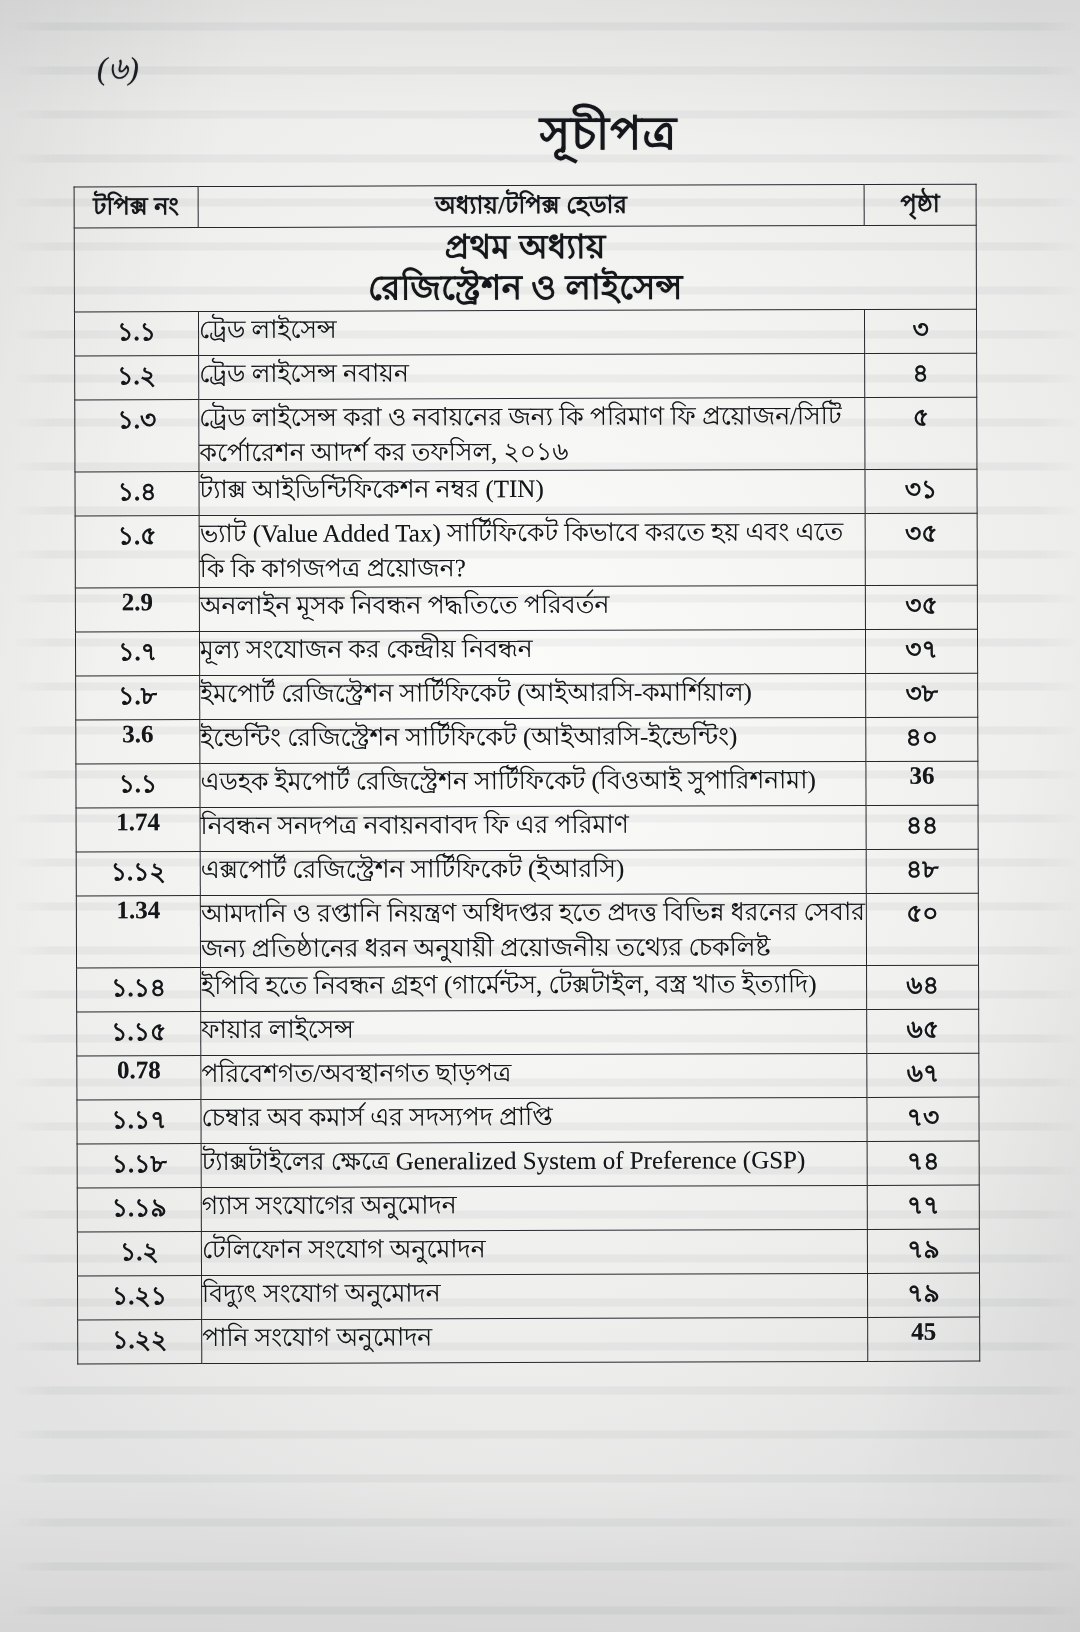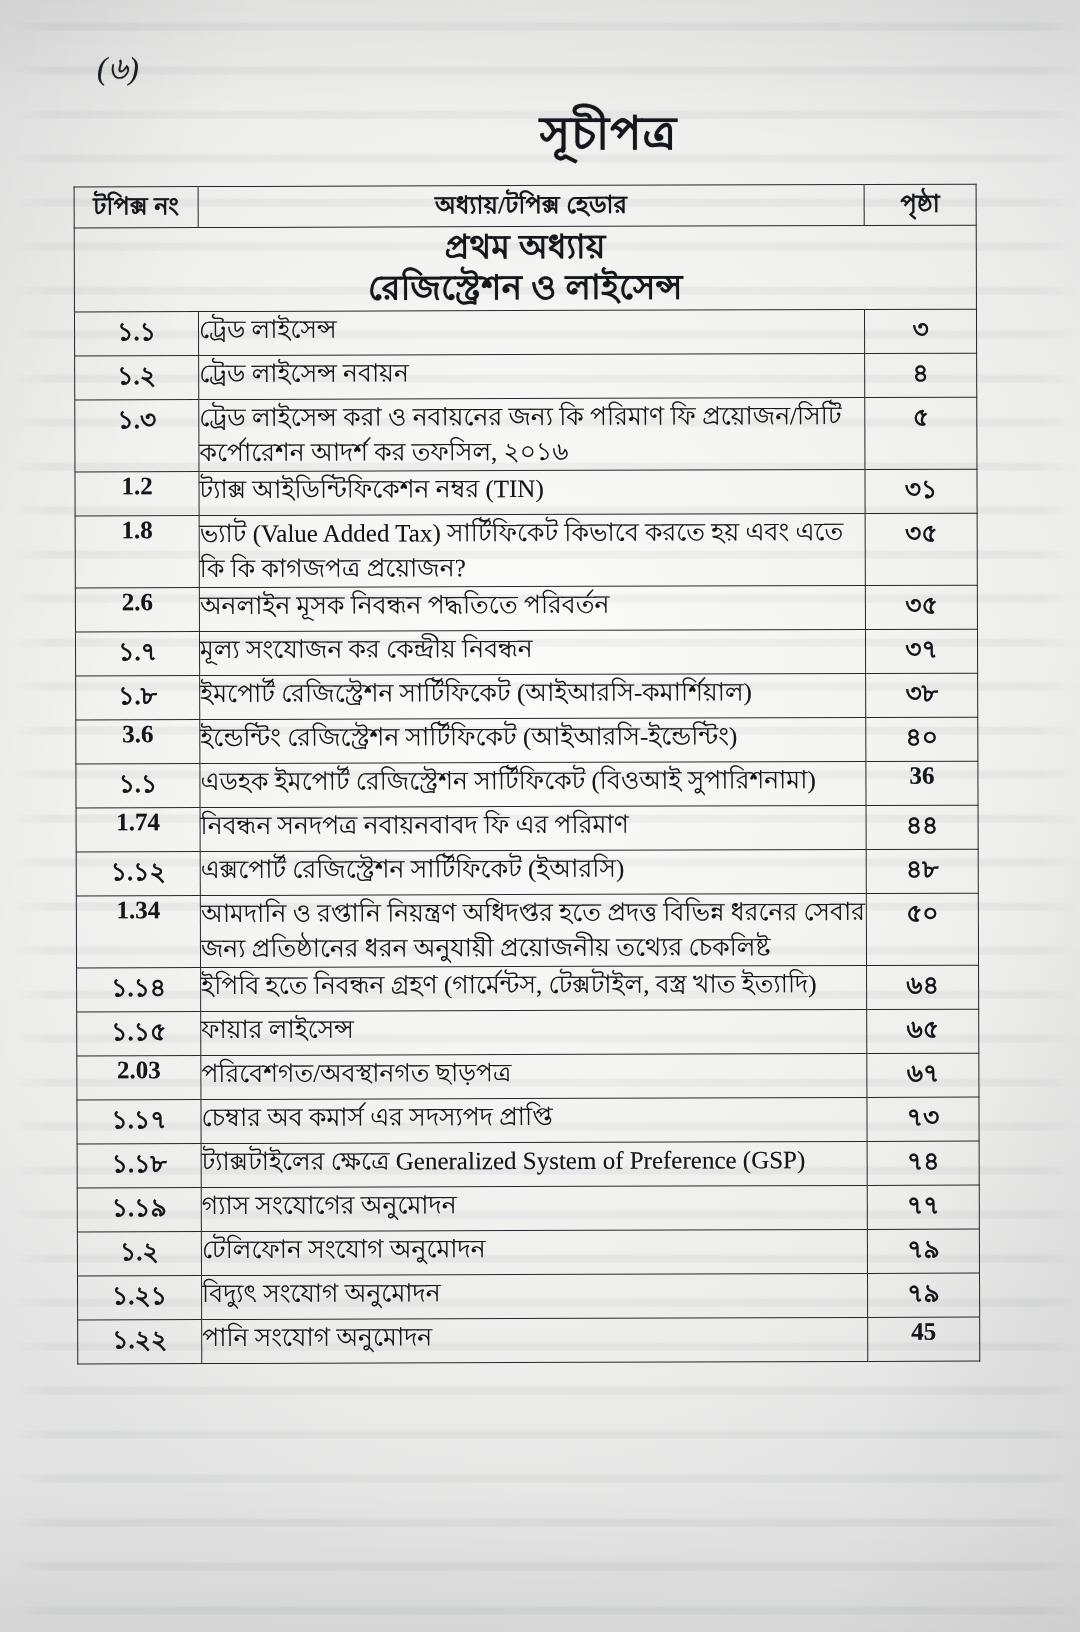--- a/index.html
+++ b/index.html
@@ -210,31 +210,31 @@
             <td class="num">১.২</td>
             <td class="head">ট্রেড লাইসেন্স নবায়ন</td>
             <td class="pageno">৪</td>
           </tr>
           <tr>
             <td class="num">১.৩</td>
             <td class="head">ট্রেড লাইসেন্স করা ও নবায়নের জন্য কি পরিমাণ ফি প্রয়োজন/সিটি কর্পোরেশন আদর্শ কর তফসিল, ২০১৬</td>
             <td class="pageno">৫</td>
           </tr>
           <tr>
-            <td class="num">1.2</td>
+            <td class="num">১.৪</td>
             <td class="head">ট্যাক্স আইডিন্টিফিকেশন নম্বর (TIN)</td>
             <td class="pageno">৩১</td>
           </tr>
           <tr>
-            <td class="num">1.8</td>
+            <td class="num">১.৫</td>
             <td class="head">ভ্যাট (Value Added Tax) সার্টিফিকেট কিভাবে করতে হয় এবং এতে কি কি কাগজপত্র প্রয়োজন?</td>
             <td class="pageno">৩৫</td>
           </tr>
           <tr>
-            <td class="num">2.6</td>
+            <td class="num">2.9</td>
             <td class="head">অনলাইন    মূসক নিবন্ধন পদ্ধতিতে পরিবর্তন</td>
             <td class="pageno">৩৫</td>
           </tr>
           <tr>
             <td class="num">১.৭</td>
             <td class="head">মূল্য সংযোজন কর কেন্দ্রীয় নিবন্ধন</td>
             <td class="pageno">৩৭</td>
           </tr>
           <tr>
             <td class="num">১.৮</td>
@@ -270,21 +270,21 @@
             <td class="num">১.১৪</td>
             <td class="head">ইপিবি হতে নিবন্ধন গ্রহণ (গার্মেন্টস, টেক্সটাইল, বস্ত্র খাত ইত্যাদি)</td>
             <td class="pageno">৬৪</td>
           </tr>
           <tr>
             <td class="num">১.১৫</td>
             <td class="head">ফায়ার লাইসেন্স</td>
             <td class="pageno">৬৫</td>
           </tr>
           <tr>
-            <td class="num">2.03</td>
+            <td class="num">0.78</td>
             <td class="head">পরিবেশগত/অবস্থানগত ছাড়পত্র</td>
             <td class="pageno">৬৭</td>
           </tr>
           <tr>
             <td class="num">১.১৭</td>
             <td class="head">চেম্বার অব কমার্স এর সদস্যপদ প্রাপ্তি</td>
             <td class="pageno">৭৩</td>
           </tr>
           <tr>
             <td class="num">১.১৮</td>

